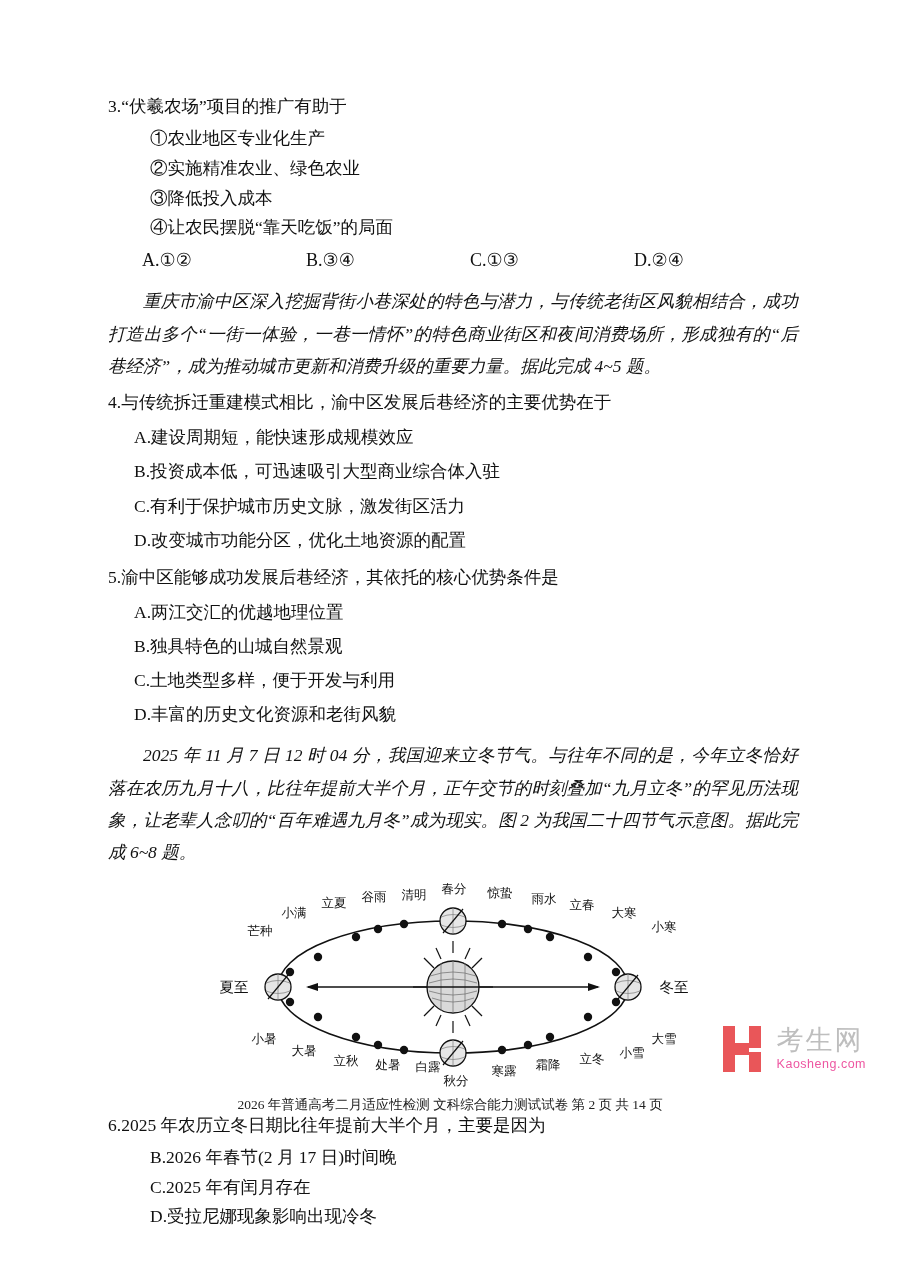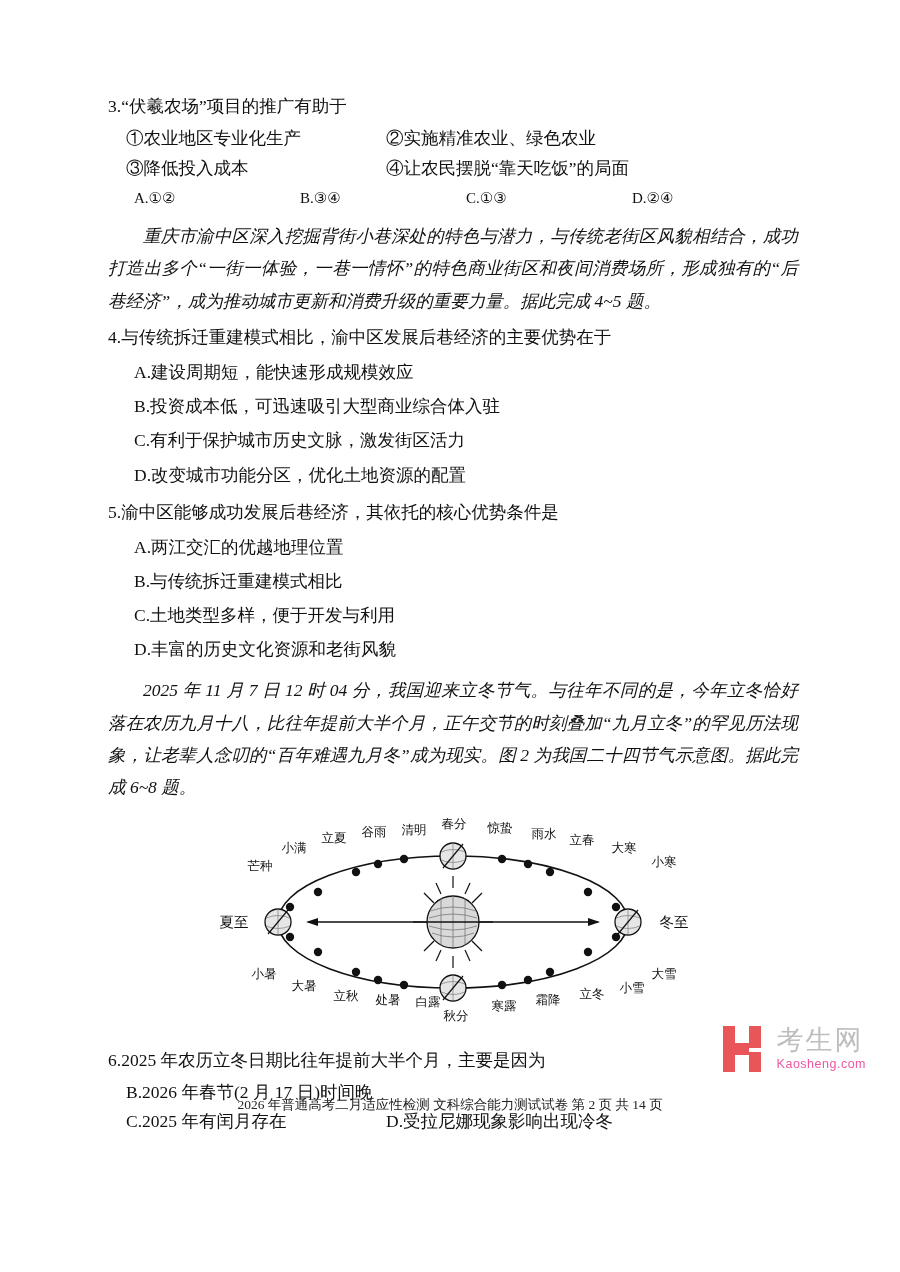--- a/index.html
+++ b/index.html
@@ -30,29 +30,30 @@
   }
   .q-head {
     font-size: 17.5px;
     line-height: 1.6;
     margin: 0 0 4px 0;
   }
   .opt-row {
     display: flex;
     font-size: 17.5px;
     line-height: 1.7;
-    margin-left: 18px;
+    margin-left: 42px;
+    flex-direction: column;
   }
   .opt-row .c1 { width: 260px; }
   .opt-row .c2 { width: 260px; }
   .abcd-row {
     display: flex;
-    font-size: 15px;
+    font-size: 18px;
     line-height: 1.9;
-    margin-left: 26px;
+    margin-left: 34px;
   }
   .abcd-row span {
     width: 172px;
   }
   .para {
     font-size: 17.5px;
     line-height: 1.85;
     text-indent: 2em;
     margin: 8px 0 6px 0;
     text-align: justify;
@@ -158,21 +159,21 @@
     <div class="para">重庆市渝中区深入挖掘背街小巷深处的特色与潜力，与传统老街区风貌相结合，成功打造出多个“一街一体验，一巷一情怀”的特色商业街区和夜间消费场所，形成独有的“后巷经济”，成为推动城市更新和消费升级的重要力量。据此完成 4~5 题。</div>
 
     <div class="q-head">4.与传统拆迁重建模式相比，渝中区发展后巷经济的主要优势在于</div>
     <div class="sub">A.建设周期短，能快速形成规模效应</div>
     <div class="sub">B.投资成本低，可迅速吸引大型商业综合体入驻</div>
     <div class="sub">C.有利于保护城市历史文脉，激发街区活力</div>
     <div class="sub">D.改变城市功能分区，优化土地资源的配置</div>
 
     <div class="q-head" style="margin-top:6px;">5.渝中区能够成功发展后巷经济，其依托的核心优势条件是</div>
     <div class="sub">A.两江交汇的优越地理位置</div>
-    <div class="sub">B.与传统拆迁重建模式相比</div>
+    <div class="sub">B.独具特色的山城自然景观</div>
     <div class="sub">C.土地类型多样，便于开发与利用</div>
     <div class="sub">D.丰富的历史文化资源和老街风貌</div>
 
     <div class="para">2025 年 11 月 7 日 12 时 04 分，我国迎来立冬节气。与往年不同的是，今年立冬恰好落在农历九月十八，比往年提前大半个月，正午交节的时刻叠加“九月立冬”的罕见历法现象，让老辈人念叨的“百年难遇九月冬”成为现实。图 2 为我国二十四节气示意图。据此完成 6~8 题。</div>
 
     <div class="fig-wrap">
       <svg width="690" height="218" viewBox="0 0 690 218">
 
         <ellipse cx="345" cy="108" rx="175" ry="66" fill="none" stroke="#111" stroke-width="1.6"></ellipse>
 

